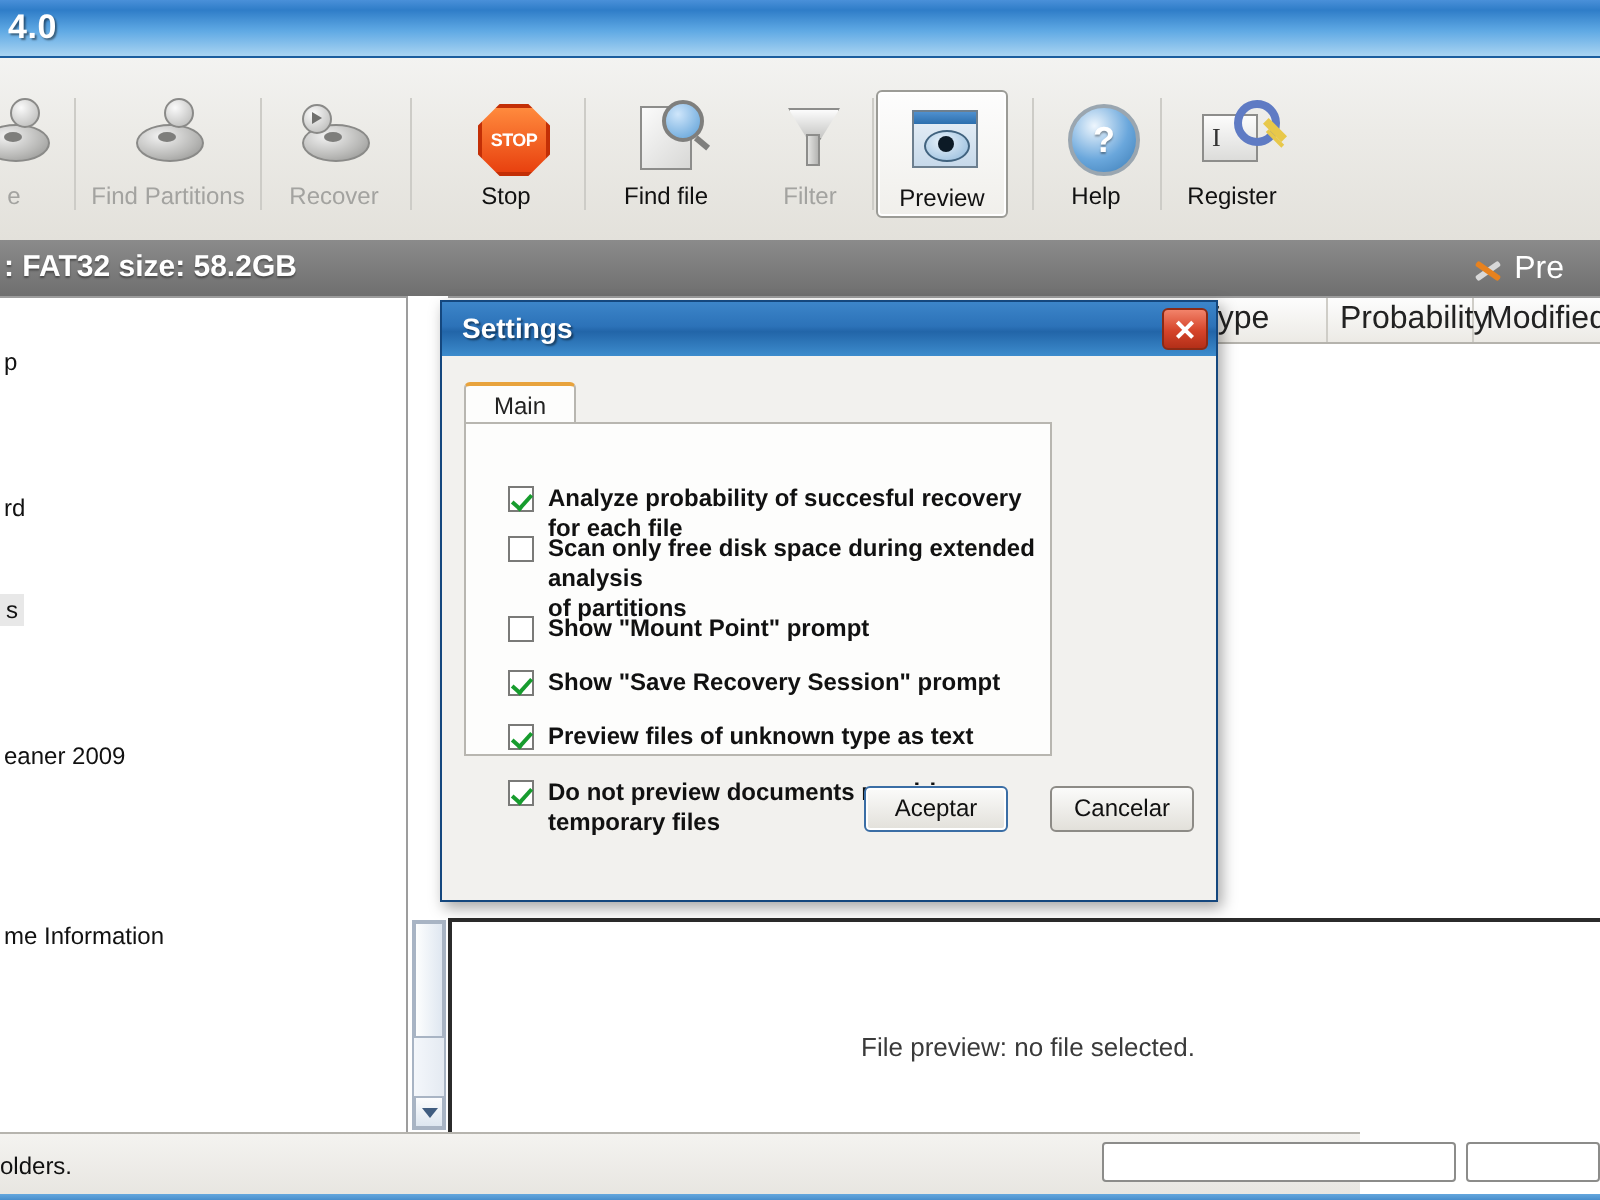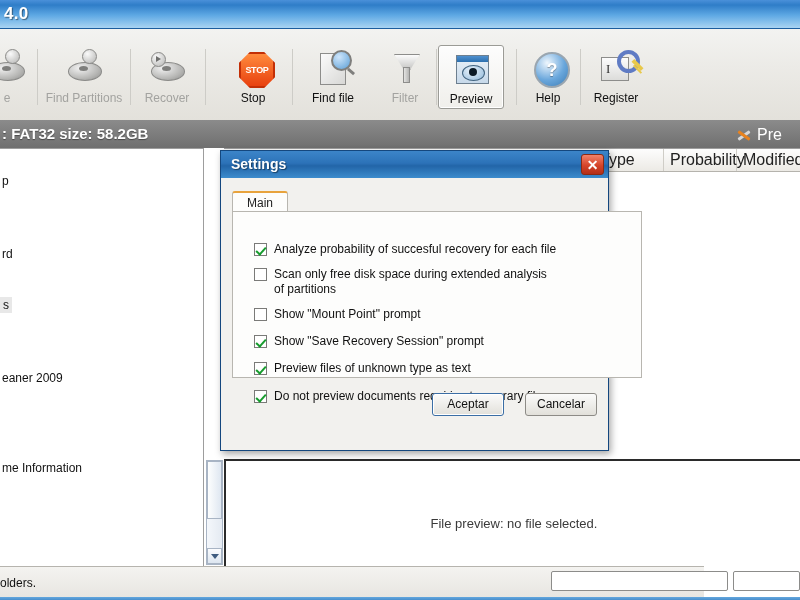--- a/index.html
+++ b/index.html
@@ -150,21 +150,21 @@
     background:linear-gradient(to bottom,#fdfdfd,#eceae5);border-bottom:1px solid #b5b3ad;}
   .lhcell{position:absolute;top:0;height:22px;line-height:22px;font-size:16px;color:#222;
     padding-left:6px;box-sizing:border-box;border-right:1px solid #cfcdc7;}
   .prevpane{position:absolute;left:0;top:310px;width:576px;height:108px;background:#fff;
     border-top:2px solid #2b2b2b;border-left:2px solid #2b2b2b;}
   .prevtxt{position:absolute;left:0;top:55px;width:576px;text-align:center;font-size:13px;color:#3a3a3a;}
   .splitv{position:absolute;left:224px;top:304px;width:576px;height:6px;background:#fff;}
 
   
   .statusbar{position:absolute;left:0;top:566px;width:680px;height:34px;
-    background:linear-gradient(to bottom,#f4f3f0,#e6e4df);border-top:1px solid #b6b4ae;padding-left:24px;}
+    background:linear-gradient(to bottom,#f4f3f0,#e6e4df);border-top:1px solid #b6b4ae;}
   .sbtxt{position:absolute;left:0;top:9px;font-size:12px;color:#111;}
   .sbpanel{position:absolute;top:4px;height:20px;background:#fff;
     border:1px solid #8c8c8a;border-radius:2px;box-sizing:border-box;}
   .sbbottom{position:absolute;left:0;bottom:0;width:800px;height:4px;
     background:linear-gradient(to bottom,#64a7de,#3f86c6);}
 
   
   .dialog{
     position:absolute;left:206px;top:150px;width:389px;height:301px;
     background:#f2f1ee;border:1px solid #14477e;box-sizing:border-box;
@@ -180,22 +180,22 @@
     background:linear-gradient(to bottom,#f2836a,#d5442a 55%,#b32f18);
     border:1px solid #8c2a14;display:flex;align-items:center;justify-content:center;}
   .dlgclose .x{color:#fff;font-size:14px;font-weight:bold;line-height:1;}
   .dlgbody{position:absolute;left:0;top:27px;width:387px;height:272px;background:#f2f1ee;}
 
   .tabstrip{position:absolute;left:11px;top:13px;width:365px;height:21px;}
   .tab{position:absolute;left:0;top:0;height:21px;padding:0 14px;line-height:20px;
     font-size:12px;color:#222;background:#fdfdfc;
     border:1px solid #b8b6b0;border-bottom:none;border-top:2px solid #e8a33d;
     border-radius:3px 3px 0 0;box-sizing:border-box;}
-  .tabpanel{position:absolute;left:11px;top:33px;width:410px;height:167px;
-    background:#fdfdfc;border:1px solid #b8b6b0;box-sizing:border-box;}
+  .tabpanel{position:absolute;left:11px;top:33px;width:294px;height:167px;
+    background:#fdfdfc;border:1px solid #b8b6b0;box-sizing:border-box;font-weight:bold;}
 
   .cbrow{position:absolute;left:21px;display:flex;align-items:flex-start;gap:7px;}
   .cbox{width:13px;height:13px;flex:none;margin-top:1px;background:#fff;
     border:1px solid #7a7a78;box-sizing:border-box;position:relative;}
   .cbox.on:after{content:"";position:absolute;left:3px;top:1px;width:4px;height:8px;
     border:solid #179c2e;border-width:0 2px 2px 0;transform:rotate(42deg);}
   .cblbl{font-size:12px;color:#111;line-height:15px;white-space:pre-line;}
 
   .dlgbtns{position:absolute;left:0;top:215px;width:387px;height:30px;}
   .dbtn{position:absolute;top:0;width:72px;height:23px;line-height:21px;text-align:center;

